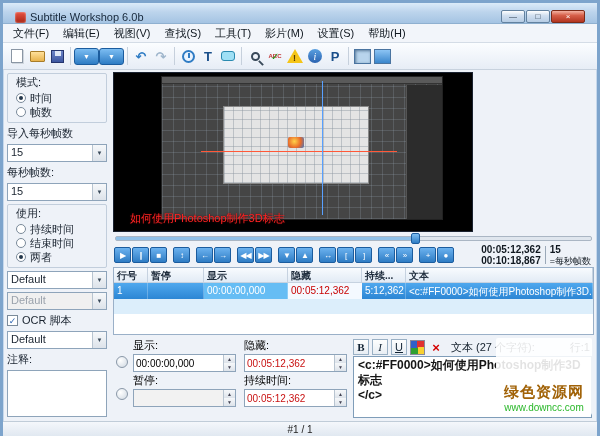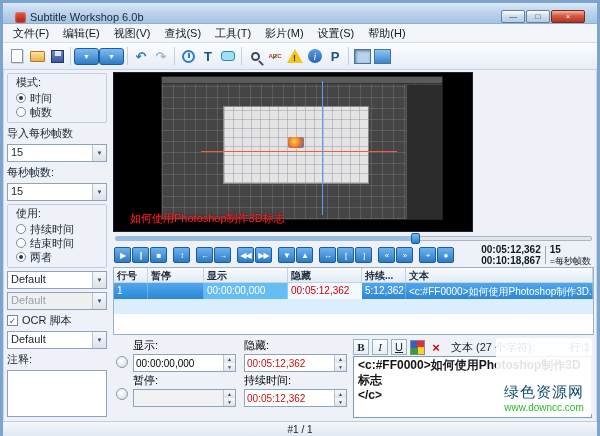--- a/index.html
+++ b/index.html
@@ -112,21 +112,21 @@
   .fbtn.i { font-style:italic; font-family:"Liberation Serif",serif; }
   .fbtn.u { text-decoration:underline; }
   .colorgrid { width:15px; height:15px; border:1px solid #889; background:conic-gradient(#e03030 0 25%,#f8d030 0 50%,#30a030 0 75%,#3060c8 0); flex:none; }
   .xbtn { color:#d40000; font-weight:bold; font-size:13px; width:16px; text-align:center; flex:none; }
   .tlabel { margin-left:4px; white-space:nowrap; }
   .lineind { margin-left:auto; margin-right:2px; white-space:nowrap; }
   .textbox { flex:1; border:1px solid #7f9db9; background:#fff; padding:1px 4px; font-size:12px; font-weight:bold; color:#151515; line-height:1.25; overflow:hidden; }
   
   .statusbar { height:16px; background:linear-gradient(#f4f7fb,#dfe7f0); border-top:1px solid #c0ccd8; display:flex; align-items:center; justify-content:center; font-size:10px; color:#222; }
   .watermark { position:absolute; right:5px; bottom:18px; background:rgba(255,255,255,.88); padding:1px 8px 2px; border-radius:2px; text-align:center; z-index:5; }
-  .wm1 { font-size:15px; font-weight:normal; color:#0c4a6e; letter-spacing:1px;margin-top:44px; }
+  .wm1 { font-size:15px; font-weight:bold; color:#a16207; letter-spacing:1px;margin-top:44px; }
   .wm2 { font-size:10px; color:#2ab82a; }
 </style>
 </head>
 <body>
 
 <div class="window">
 
   <div class="titlebar">
     <span class="app-icon"></span>
     <span class="title-text">Subtitle Workshop 6.0b</span>

